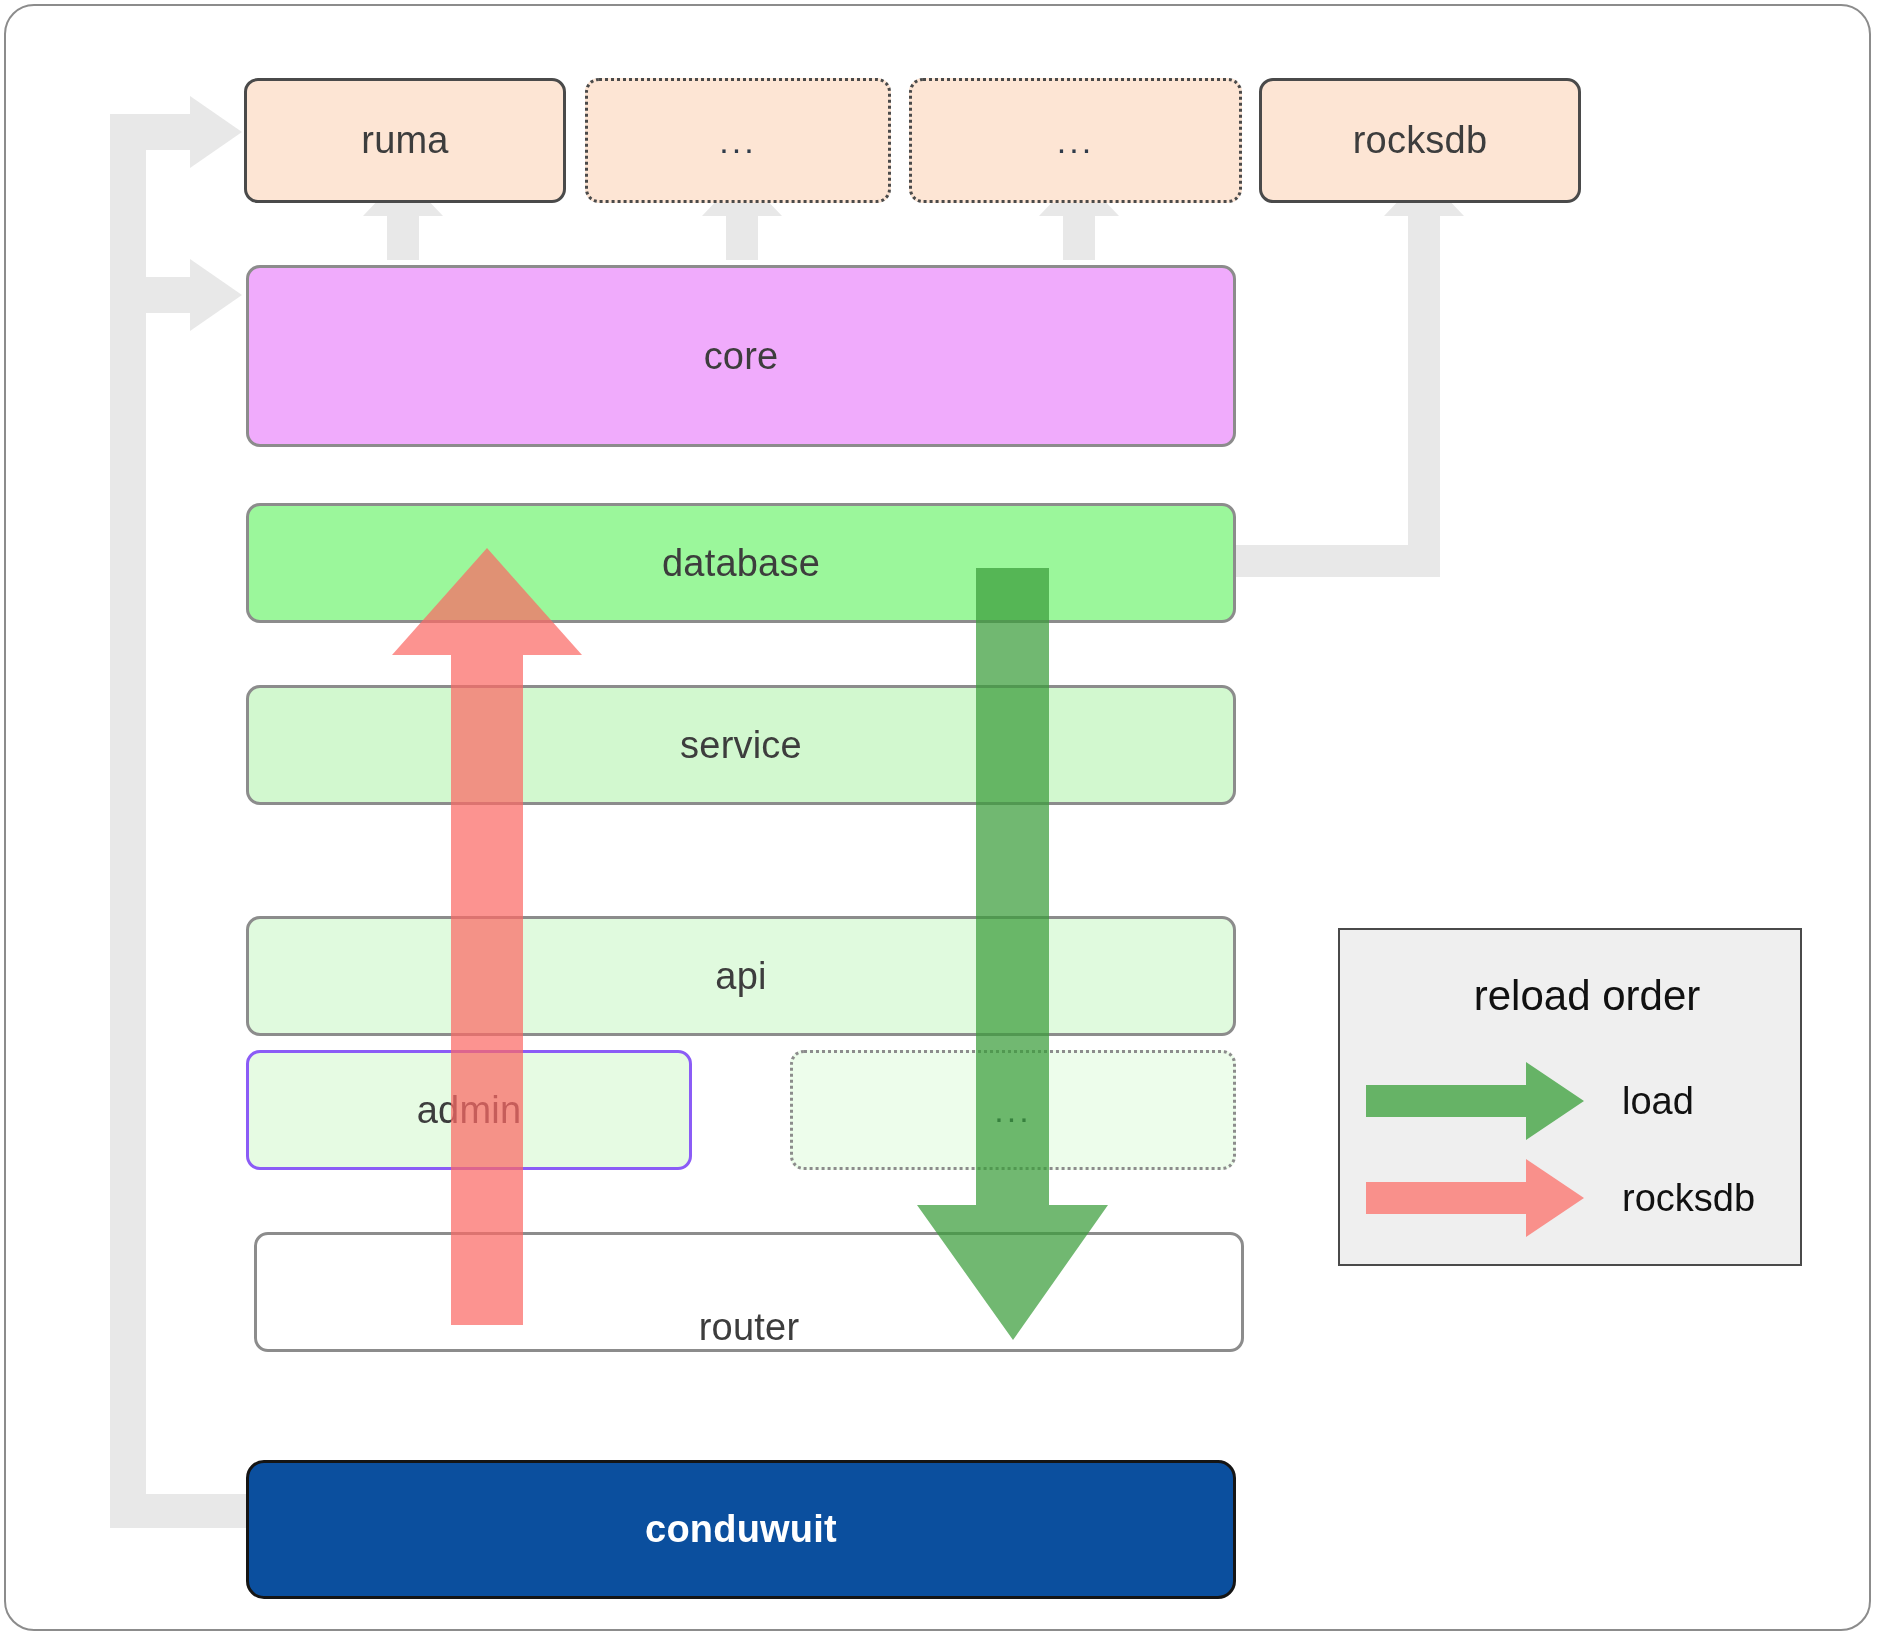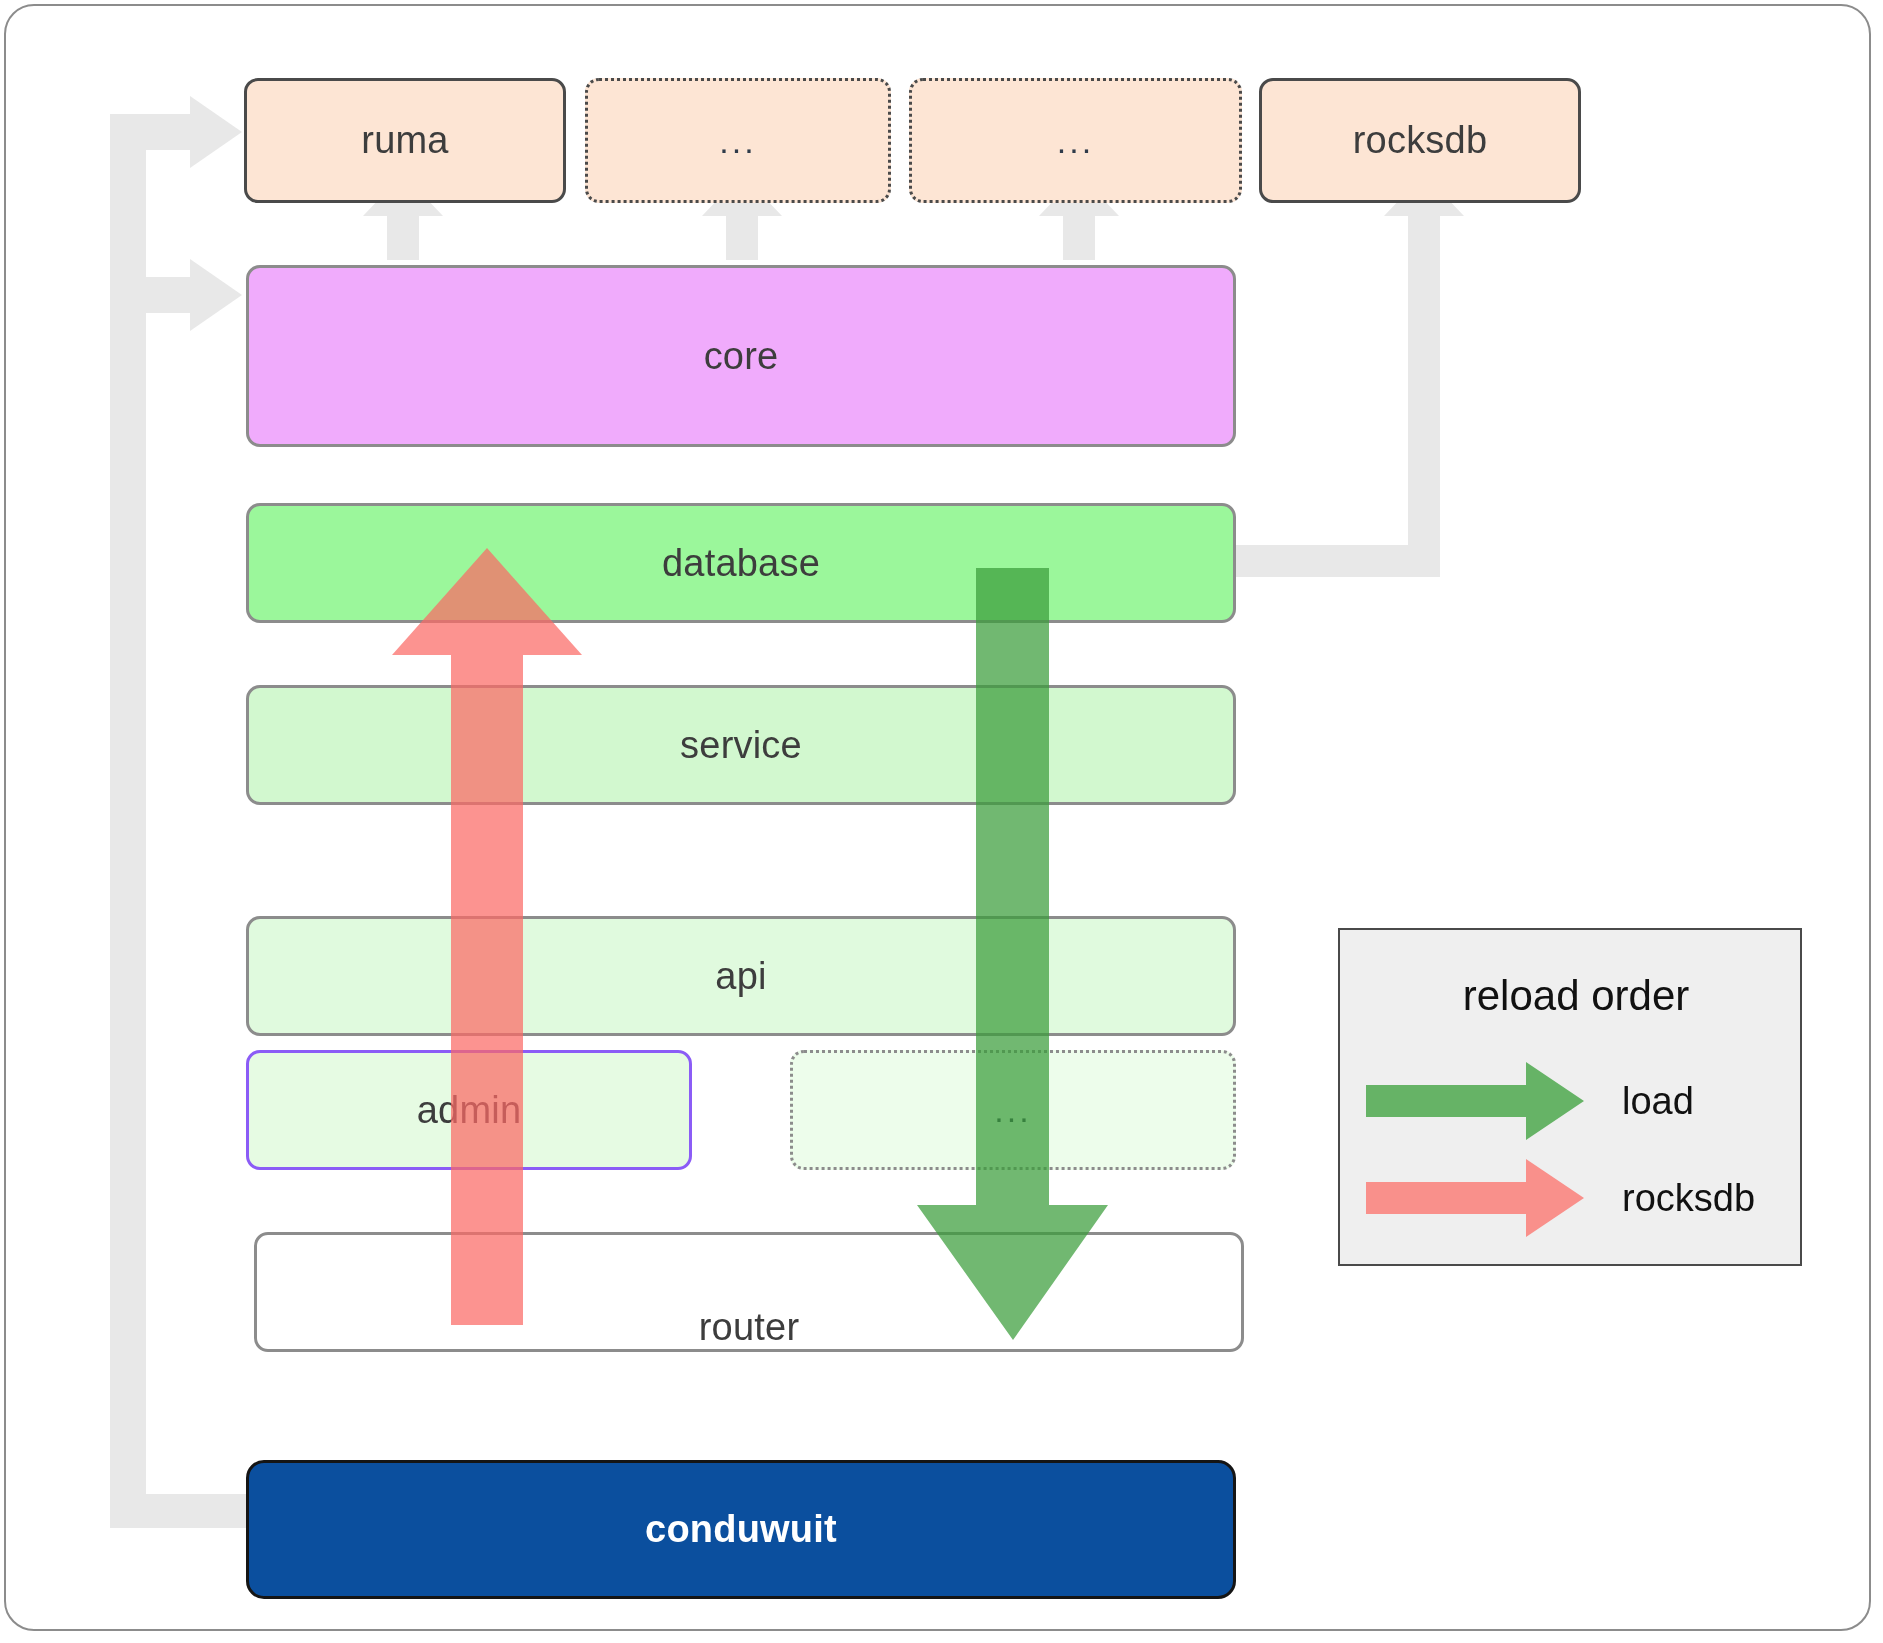--- a/index.html
+++ b/index.html
@@ -93,21 +93,21 @@
     top: 928px;
     width: 464px;
     height: 338px;
     background: #efefef;
     border: 2px solid #4a4a4a;
     box-sizing: border-box;
     z-index: 4;
   }
   #legend-title {
     position: absolute;
-    left: 4px;
+    left: 15px;
     top: 42px;
     width: 464px;
     text-align: center;
     font-size: 42px;
     color: #111111;
   }
   .legend-row {
     position: absolute;
     left: 0;
     width: 464px;

